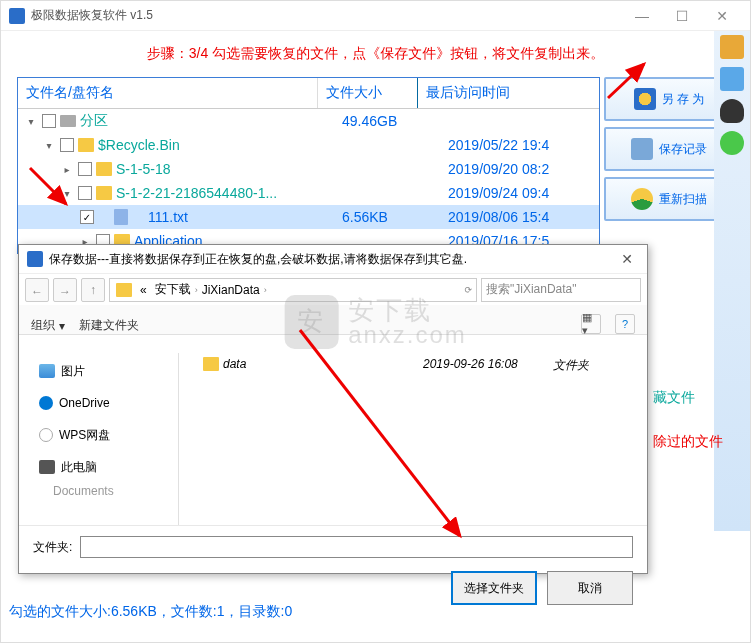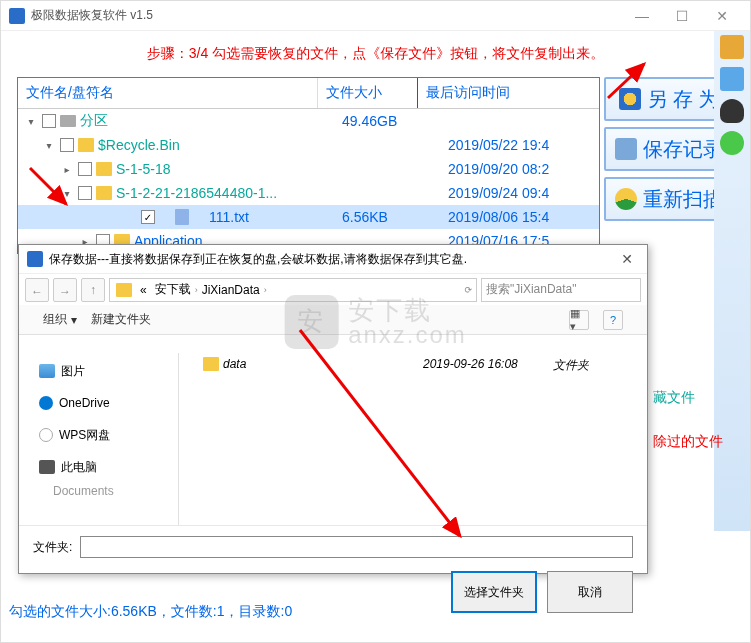--- a/index.html
+++ b/index.html
@@ -30,21 +30,21 @@
 .fld-icon { width: 16px; height: 14px; background: #f6c944; margin-right: 4px; border-radius: 1px; }
 .drv-icon { width: 16px; height: 12px; background: #aaa; margin-right: 4px; border-radius: 1px; }
 .doc-icon { width: 14px; height: 16px; background: #8db3e8; margin-right: 4px; border-radius: 1px; }
 .row-name { color: #0aa89c; flex: 0 0 auto; }
 .row-name.file { color: #0066e8; }
 .row-name.partition { color: #0aa89c; }
 .cell-size { position: absolute; left: 324px; color: #0066e8; font-size: 14px; }
 .cell-date { position: absolute; left: 430px; color: #0066e8; font-size: 14px; white-space: nowrap; }
 
 .side-btns { width: 130px; display: flex; flex-direction: column; gap: 6px; }
-.sbtn { height: 44px; border: 2px solid #8bb5e8; background: linear-gradient(#f6fbff,#e1eefb); display: flex; align-items: center; justify-content: center; gap: 6px; font-size: 20px; color: #0066e8; border-radius: 2px; cursor: pointer; }
+.sbtn { height: 44px; border: 2px solid #8bb5e8; background: linear-gradient(#f6fbff,#e1eefb); display: flex; align-items: center; justify-content: center; gap: 6px; font-size: 12px; color: #0066e8; border-radius: 2px; cursor: pointer; }
 .sbtn-icon { width: 22px; height: 22px; border-radius: 3px; }
 .ic-star { background: radial-gradient(circle, #f6c944 40%, #2a6dc8 42%); }
 .ic-cam { background: #7aa8d8; }
 .ic-refresh { background: conic-gradient(#f6c944 0% 30%, #2a9c3e 30% 70%, #f6c944 70%); border-radius: 50%; }
 
 .right-toolbar { position: absolute; right: 0; top: 30px; width: 36px; background: linear-gradient(#e8f2fc,#d0e4f8); height: 500px; display: flex; flex-direction: column; align-items: center; padding-top: 4px; gap: 8px; }
 .tool-ic { width: 24px; height: 24px; border-radius: 3px; }
 
 .statusbar { position: absolute; bottom: 21px; left: 8px; font-size: 14px; color: #0066e8; }
 
@@ -54,21 +54,21 @@
 .dlg-title-icon { width: 16px; height: 16px; background: #2a6dc8; margin-right: 6px; border-radius: 2px; }
 .dlg-close { margin-left: auto; font-size: 14px; color: #555; padding: 0 6px; }
 
 .dlg-nav { height: 32px; display: flex; align-items: center; padding: 2px 6px; gap: 4px; border-top: 1px solid #eee; }
 .nav-btn { width: 24px; height: 24px; border: 1px solid #ccc; background: #f8f8f8; display: flex; align-items: center; justify-content: center; font-size: 12px; color: #888; border-radius: 2px; }
 .breadcrumb { flex: 1; height: 24px; border: 1px solid #ccc; display: flex; align-items: center; padding: 0 4px; font-size: 12px; background: #fff; }
 .bc-seg { padding: 0 4px; display: flex; align-items: center; gap: 2px; }
 .bc-sep { color: #888; font-size: 9px; }
 .search-box { width: 160px; height: 24px; border: 1px solid #ccc; font-size: 12px; padding: 0 4px; color: #888; display: flex; align-items: center; }
 
-.dlg-toolbar { height: 30px; display: flex; align-items: center; padding: 0 24px; gap: 14px; font-size: 12px; border-bottom: 1px solid #e0e0e0; background: #fafafa; }
+.dlg-toolbar { height: 30px; display: flex; align-items: flex-end; padding: 0 12px; gap: 14px; font-size: 12px; border-bottom: 1px solid #e0e0e0; background: #fafafa; }
 .tb-btn { display: flex; align-items: center; gap: 4px; color: #333; }
 .tb-spacer { flex: 1; }
 .tb-icon { width: 20px; height: 20px; border: 1px solid #ccc; border-radius: 2px; display: flex; align-items: center; justify-content: center; font-size: 11px; color: #555; }
 
 .dlg-body { display: flex; height: 172px; margin-top: 18px; }
 .dlg-tree { width: 160px; border-right: 1px solid #e0e0e0; padding: 6px 8px; font-size: 12px; overflow: hidden; }
 .dt-item { display: flex; align-items: center; gap: 6px; height: 24px; padding-left: 12px; }
 .dt-icon { width: 16px; height: 14px; border-radius: 2px; }
 .dt-pic { background: linear-gradient(#6bb6e8,#3a8cd8); }
 .dt-od { background: #0078d4; border-radius: 50%; width: 14px; height: 14px; }
@@ -81,21 +81,21 @@
 .dl-col2 { width: 130px; padding: 4px 4px; }
 .dl-col3 { flex: 1; padding: 4px 4px; }
 .dl-row { display: flex; height: 24px; align-items: flex-start; font-style: italic; }
 .dl-row .fld-icon { margin-left: 12px; }
 
 .dlg-footer { padding: 10px 14px; display: flex; flex-direction: column; gap: 13px; border-top: 1px solid #e8e8e8; }
 .folder-input-row { display: flex; align-items: center; gap: 8px; }
 .folder-input-row label { font-size: 12px; }
 .folder-input { flex: 1; height: 22px; border: 1px solid #888; padding: 0 4px; }
 .dlg-btn-row { display: flex; justify-content: flex-end; gap: 10px; }
-.dlg-btn { width: 86px; height: 42px; border: 1px solid #888; background: #efefef; font-size: 12px; cursor: pointer; }
+.dlg-btn { width: 86px; height: 34px; border: 1px solid #888; background: #efefef; font-size: 12px; cursor: pointer; }
 .dlg-btn.primary { border: 2px solid #0078d4; }
 
 
 .watermark { position: absolute; left: 50%; top: 50%; transform: translate(-50%,-50%); font-size: 44px; color: rgba(140,140,140,.28); z-index: 100; pointer-events: none; letter-spacing: 2px; display: flex; align-items: center; gap: 10px; }
 .wm-badge { width: 54px; height: 54px; border-radius: 10px; background: rgba(140,140,140,.25); display: flex; align-items: center; justify-content: center; font-size: 26px; }
 
 
 .arrow { position: absolute; z-index: 120; pointer-events: none; }
 
 .extra-txt { position: absolute; font-size: 14px; z-index: 40; }
@@ -148,21 +148,21 @@
             <span class="row-name partition">S-1-5-18</span>
             <span class="cell-date">2019/09/20 08:2</span>
           </div>
           <div class="tree-row" style="position: relative; padding-left: 42px;">
             <span class="expander">▾</span>
             <span class="chk"></span>
             <span class="fld-icon"></span>
             <span class="row-name partition">S-1-2-21-2186544480-1...</span>
             <span class="cell-date">2019/09/24 09:4</span>
           </div>
-          <div class="tree-row hl" style="position: relative; padding-left: 89px; gap: 16px;">
+          <div class="tree-row hl" style="position: relative; padding-left: 28px; gap: 16px;">
             <span class="expander"></span>
             <span class="chk checked"></span>
             <span class="doc-icon"></span>
             <span class="row-name file">111.txt</span>
             <span class="cell-size">6.56KB</span>
             <span class="cell-date">2019/08/06 15:4</span>
           </div>
           <div class="tree-row" style="position: relative; padding-left: 60px;">
             <span class="expander">▸</span>
             <span class="chk"></span>

